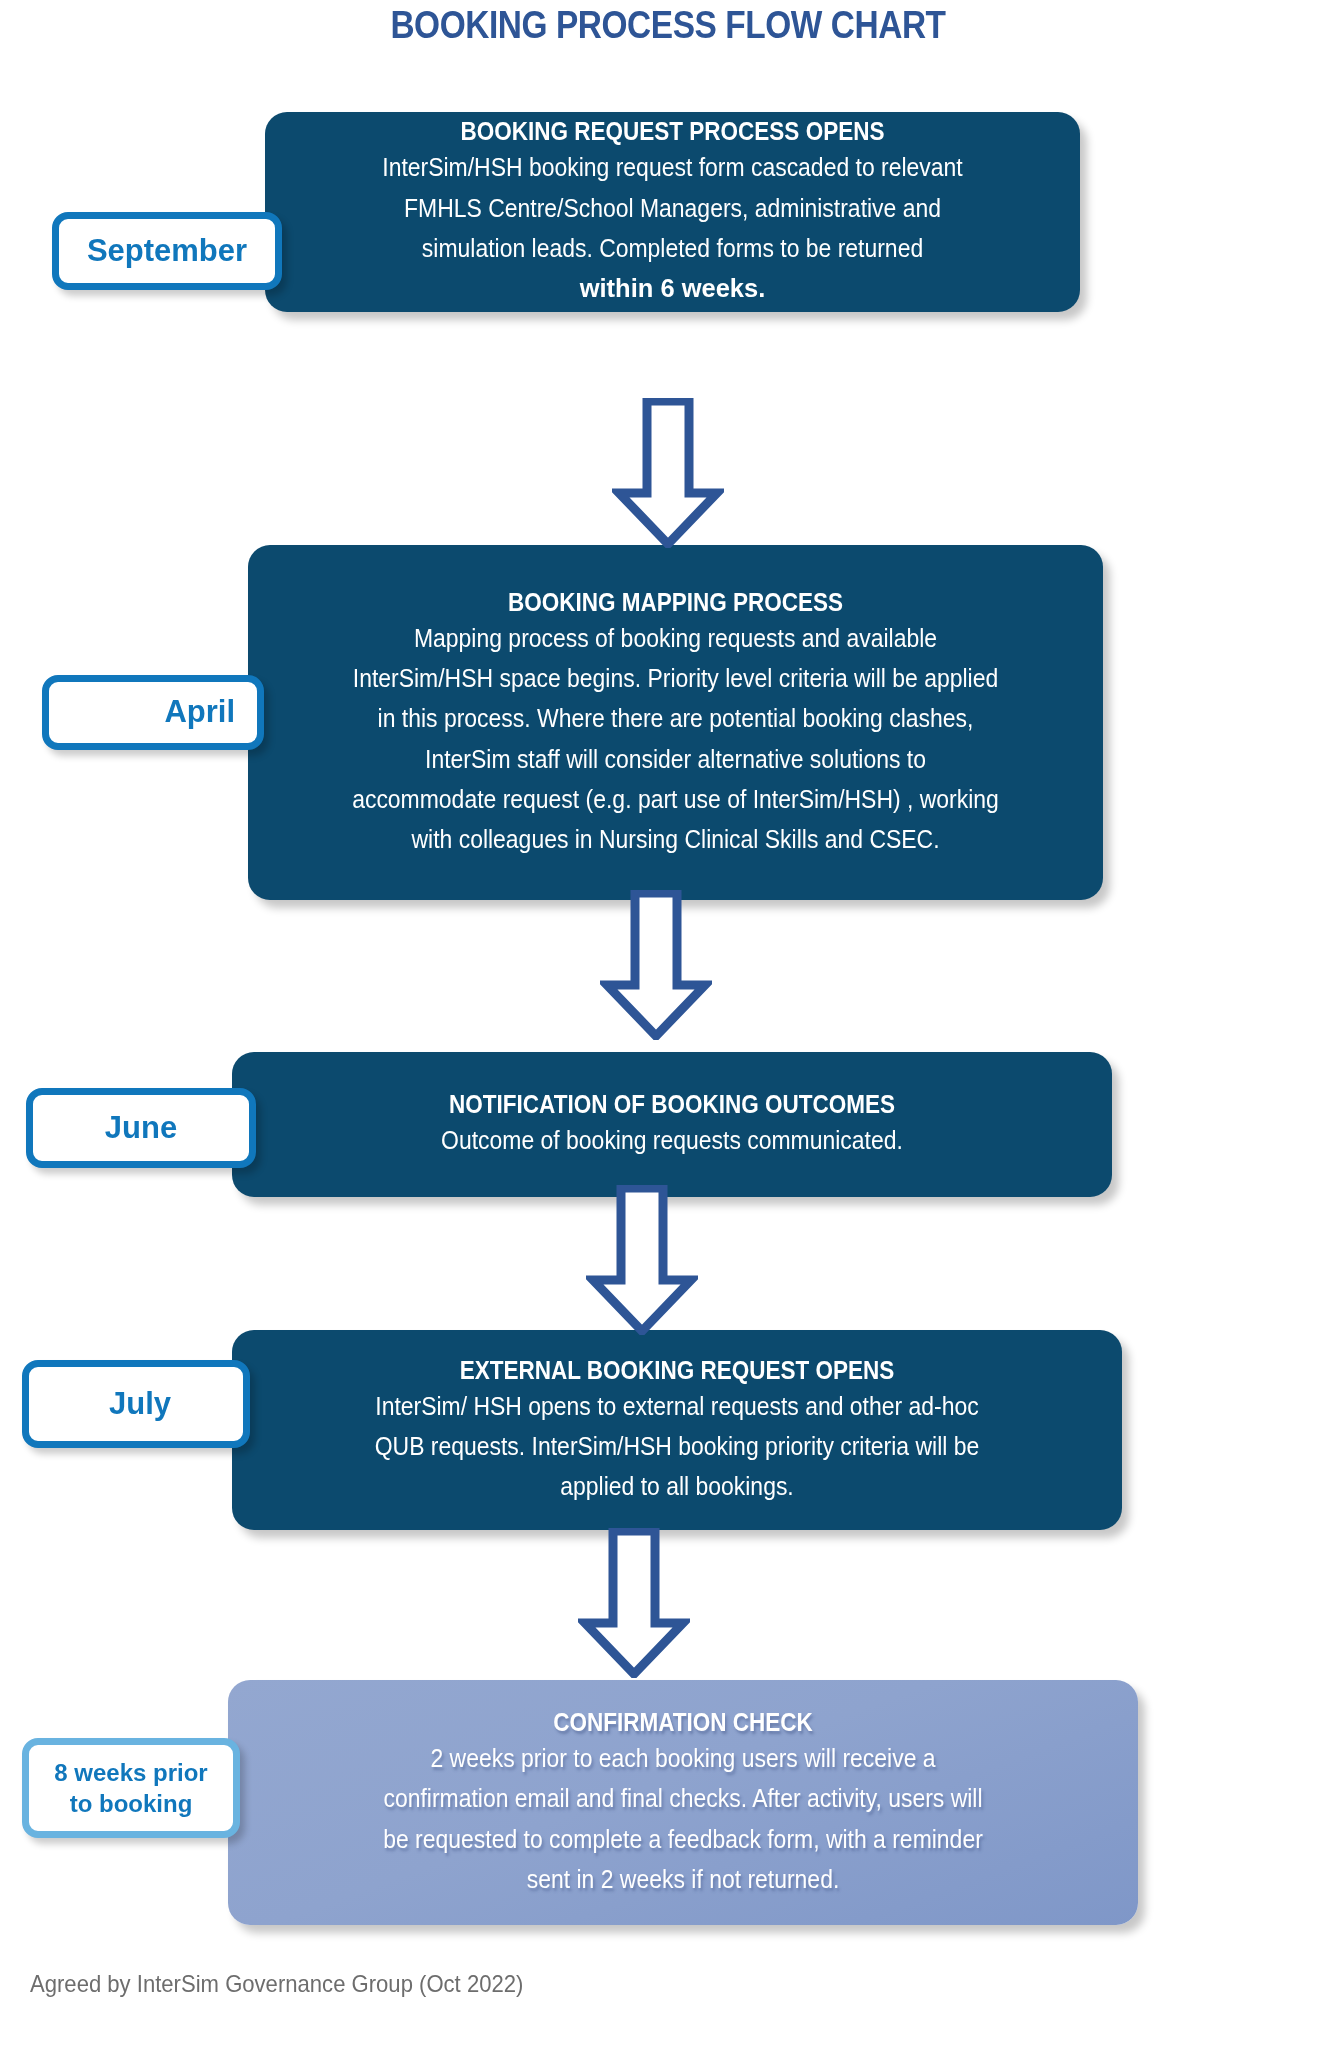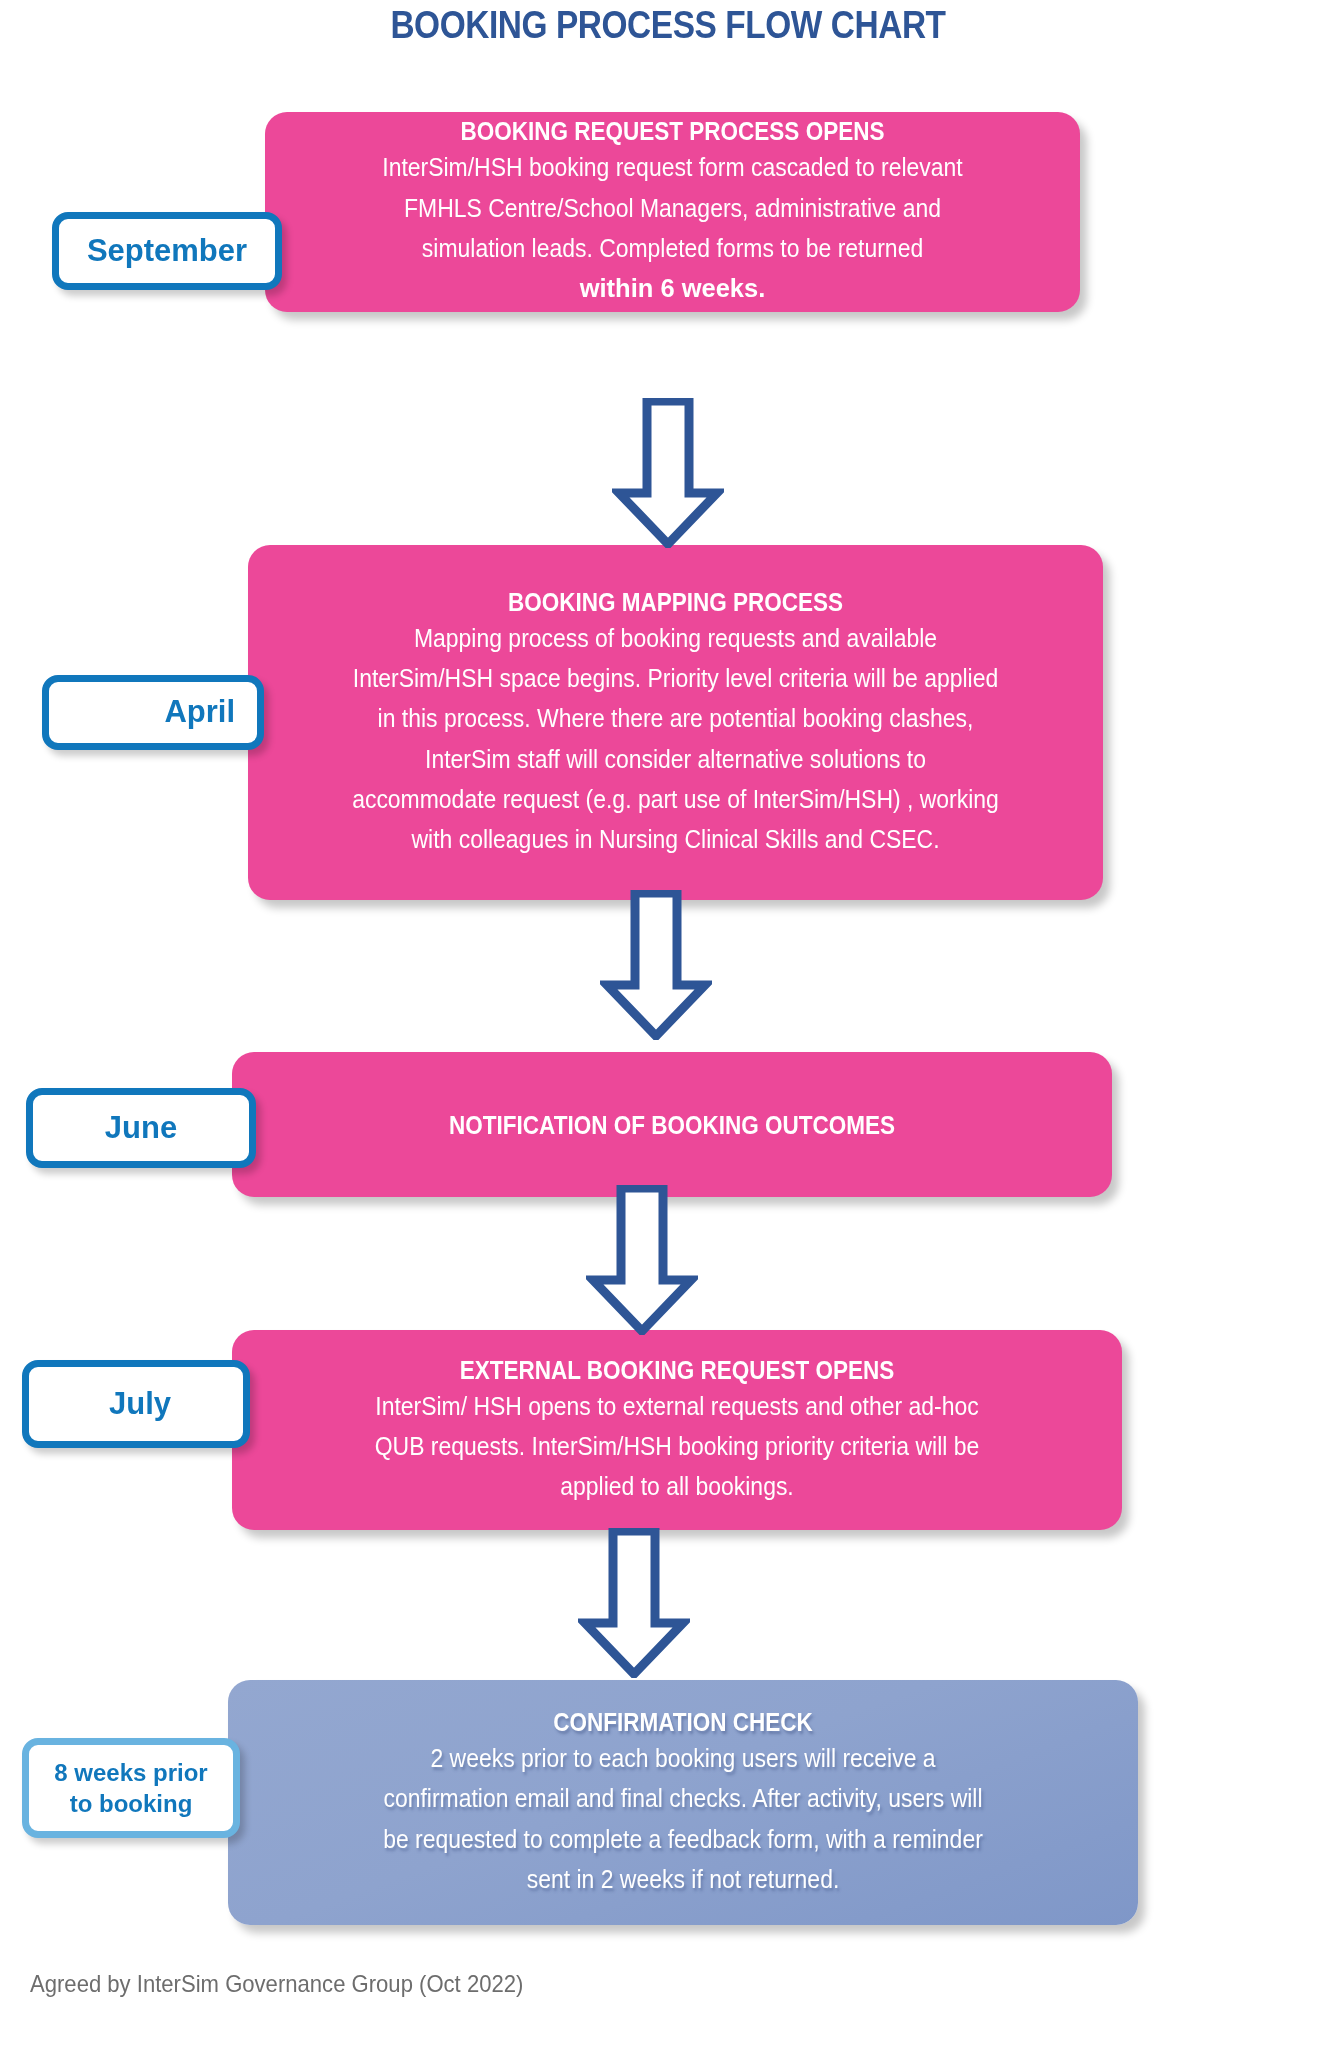--- a/index.html
+++ b/index.html
@@ -35,21 +35,21 @@
     box-sizing: border-box;
     padding: 12px 26px;
     color: #ffffff;
     text-align: center;
     box-shadow: 7px 8px 9px rgba(0,0,0,0.22);
     display: flex;
     flex-direction: column;
     justify-content: center;
   }
   .stage-box.solid {
-    background: #ec4899;
+    background: #0c4a6e;
   }
   .stage-box.light {
     background: linear-gradient(160deg, #93A7D0 0%, #8EA3CE 45%, #7F97C8 100%);
   }
   .stage-box.light .box-heading,
   .stage-box.light .box-line {
     text-shadow: 2px 3px 3px rgba(60,80,130,0.45);
   }
 
   .box-heading {
@@ -160,20 +160,23 @@
 </div>
 
 <div class="arrow" style="left:600px; top:890px;">
   <svg width="112" height="150" viewBox="0 0 112 150">
     <polygon points="35,3 77,3 77,95 105,95 56,146 7,95 35,95" fill="#ffffff" stroke="#2E5596" stroke-width="9" stroke-linejoin="miter"></polygon>
   </svg>
 </div>
 
 <div class="stage-box solid" style="left:232px; top:1052px; width:880px; height:145px;">
   <div class="box-heading">NOTIFICATION OF BOOKING OUTCOMES</div>
+  <div class="box-body">
+    <span class="box-line">Outcome of booking requests communicated.</span>
+  </div>
 </div>
 <div class="month-label" style="left:26px; top:1088px; width:230px; height:80px;">
   <span>June</span>
 </div>
 
 <div class="arrow" style="left:586px; top:1185px;">
   <svg width="112" height="150" viewBox="0 0 112 150">
     <polygon points="35,3 77,3 77,95 105,95 56,146 7,95 35,95" fill="#ffffff" stroke="#2E5596" stroke-width="9" stroke-linejoin="miter"></polygon>
   </svg>
 </div>

